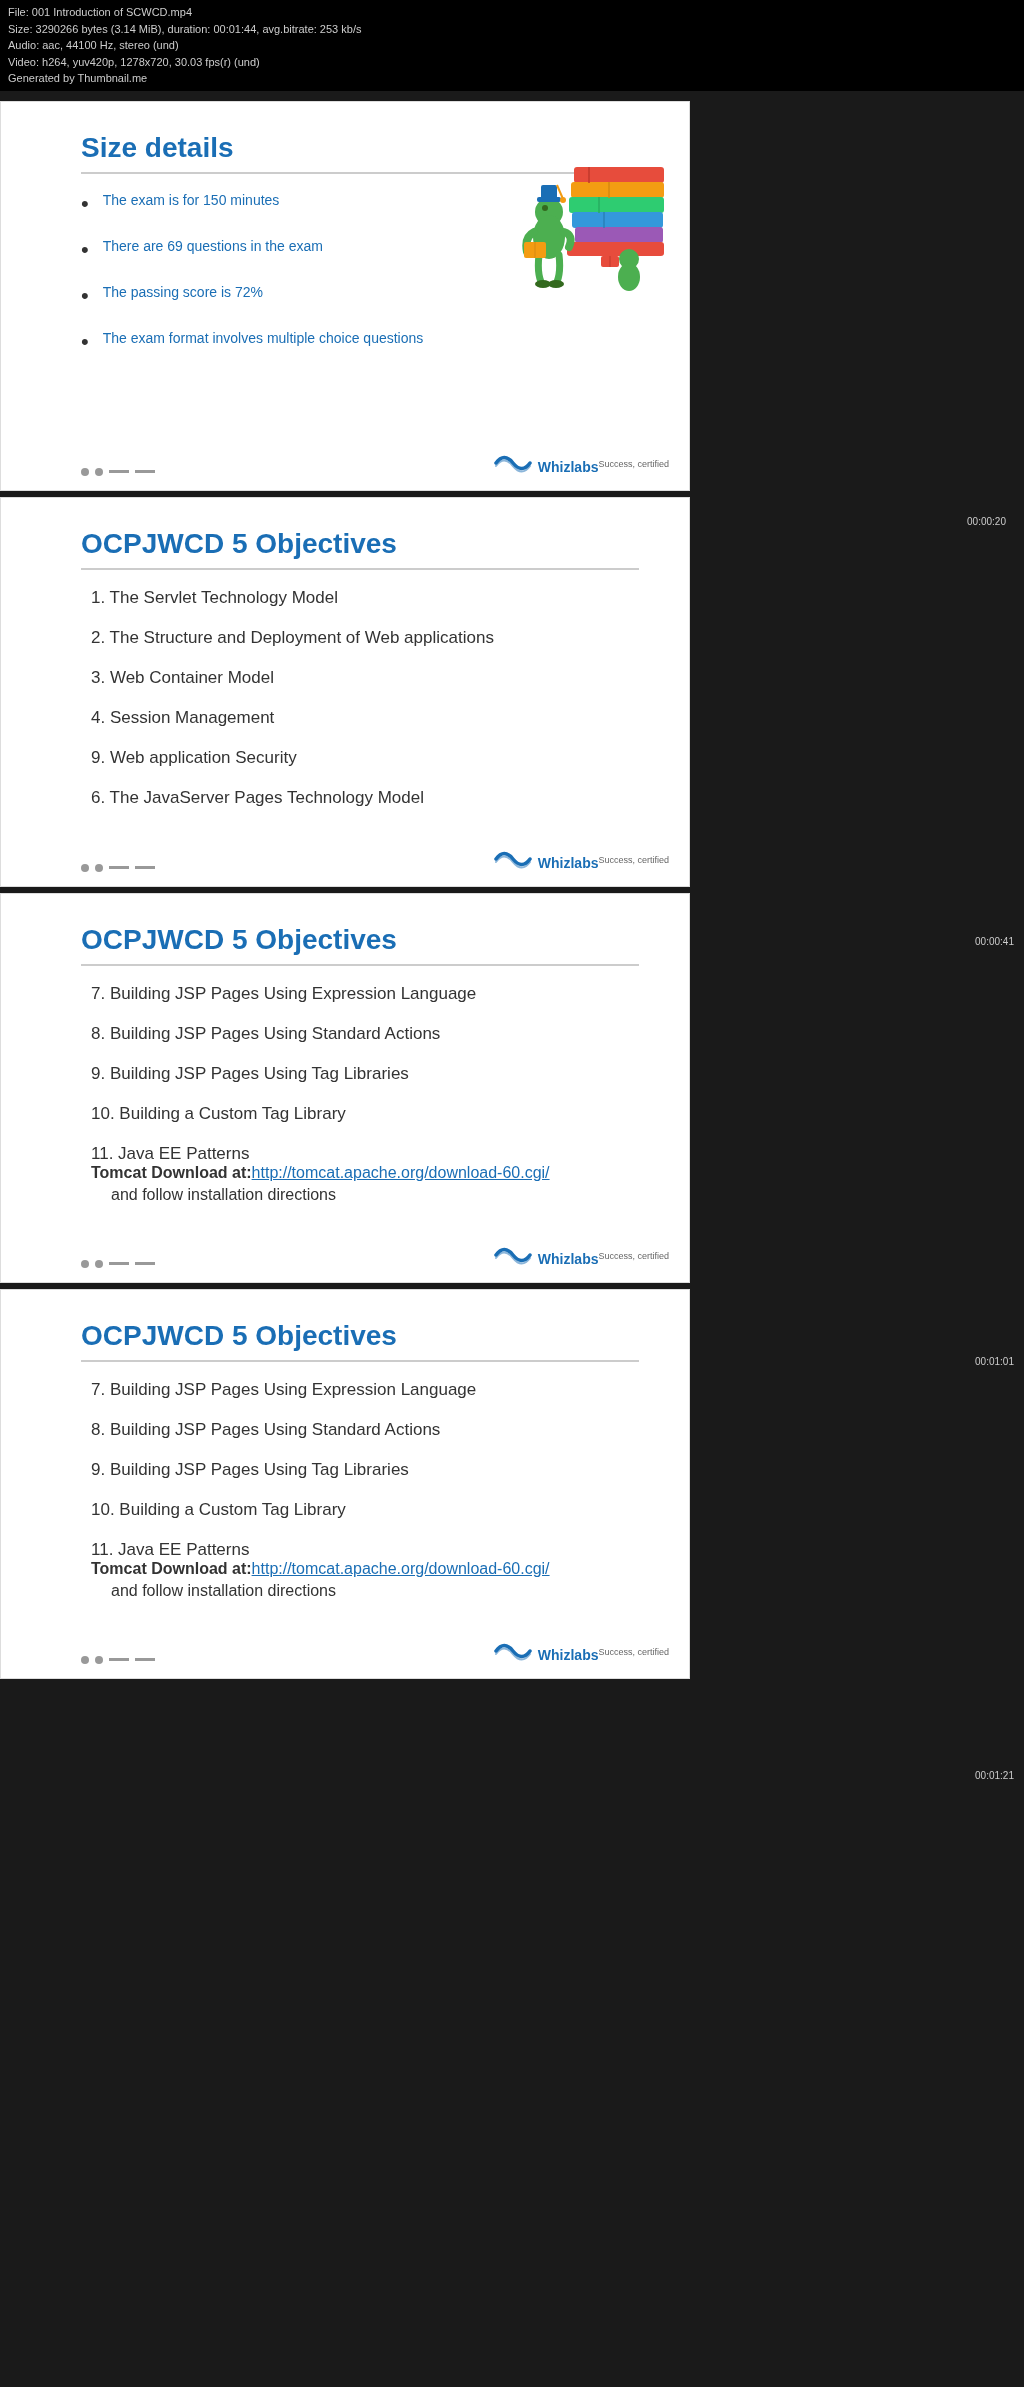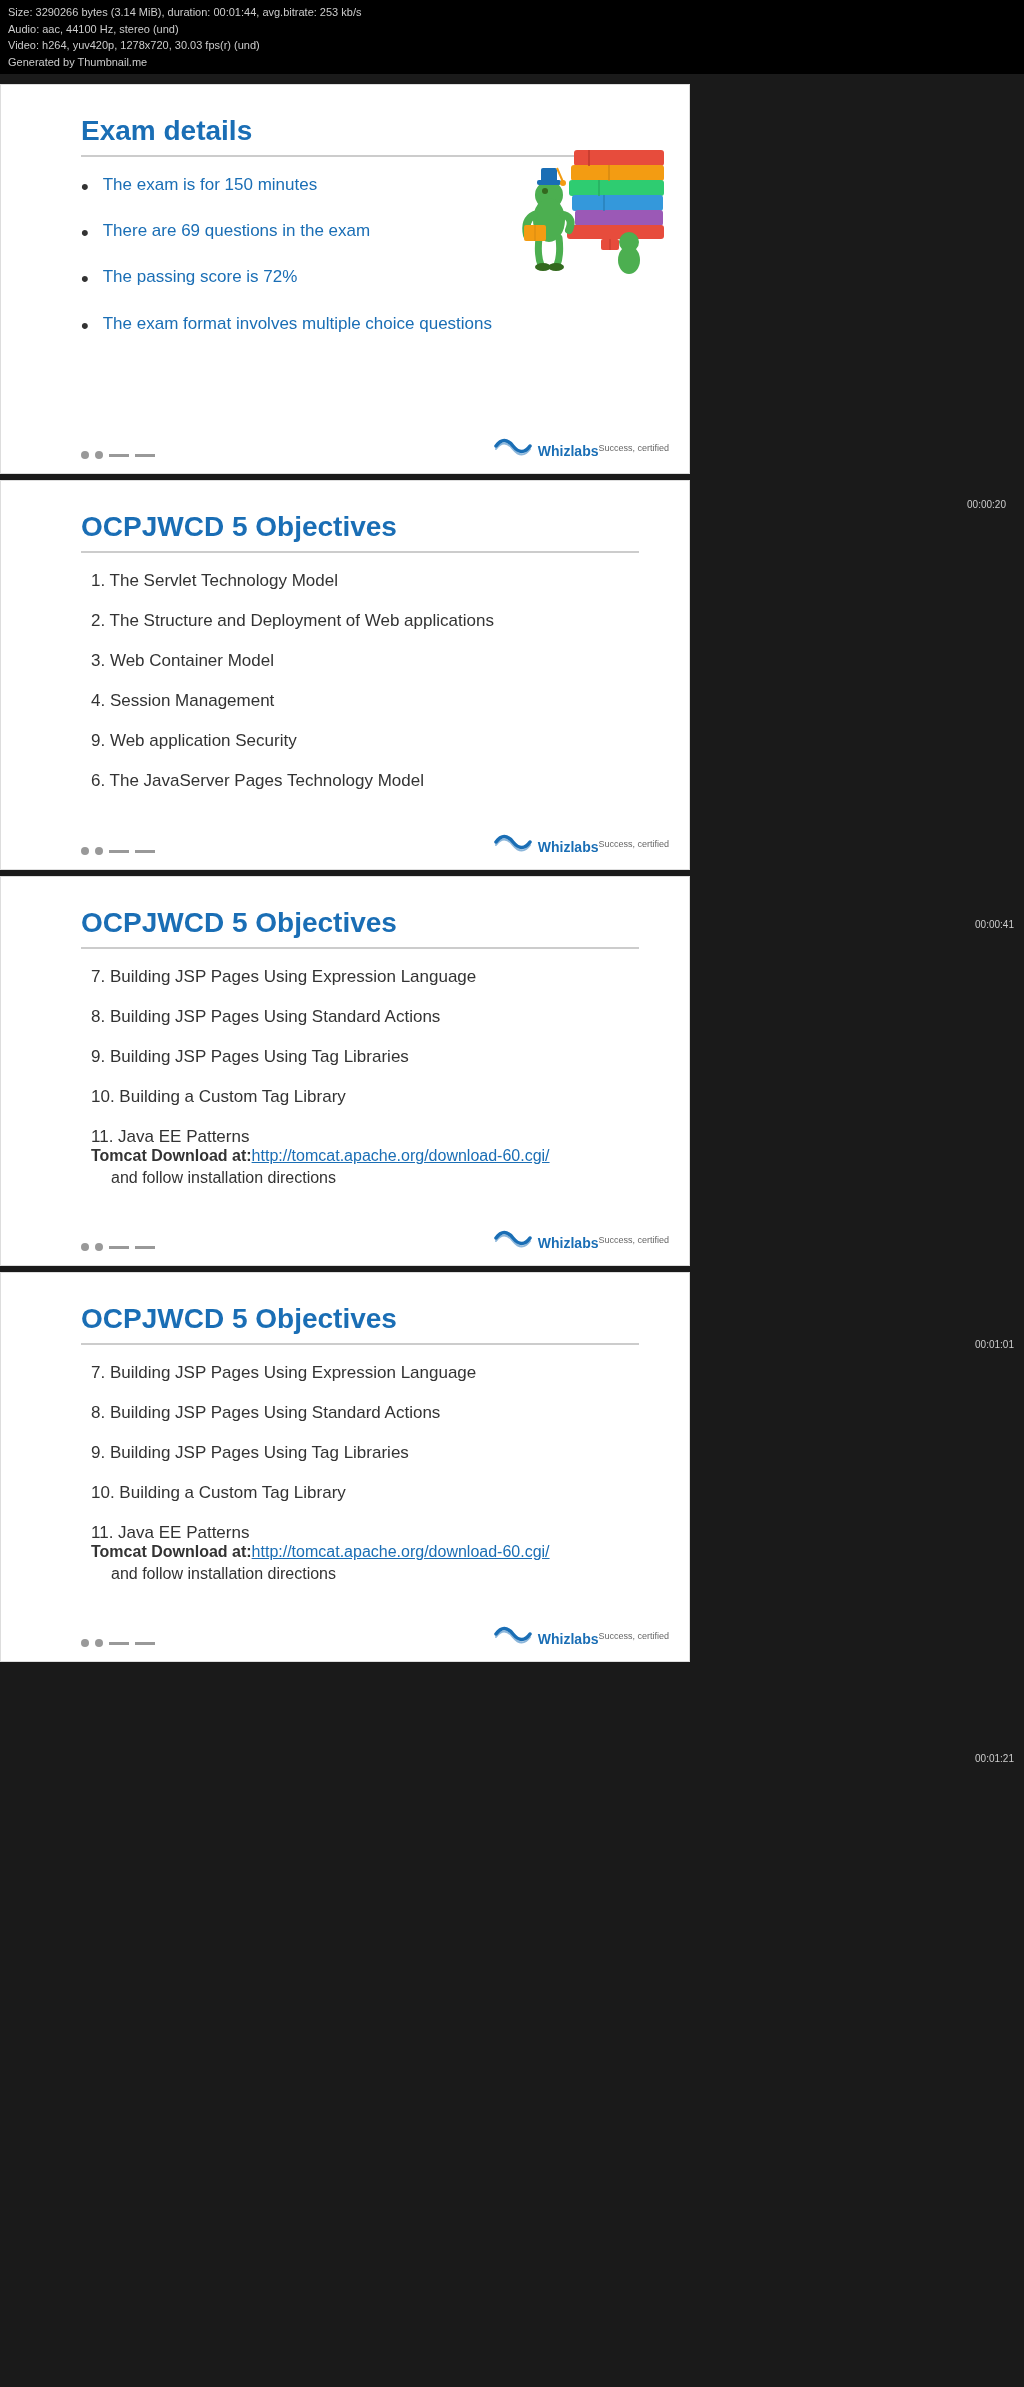--- a/index.html
+++ b/index.html
@@ -32,21 +32,21 @@
       margin-bottom: 18px;
       padding-bottom: 8px;
       border-bottom: 2px solid #ccc;
     }
     .bullet-list {
       list-style: none;
       padding: 0;
     }
     .bullet-list li {
       color: #1a6eb5;
-      font-size: 17px;
+      font-size: 14px;
       margin-bottom: 22px;
       display: flex;
       align-items: flex-start;
     }
     .bullet-list li::before {
       content: "•";
       color: #333;
       font-size: 22px;
       margin-right: 14px;
       flex-shrink: 0;
@@ -128,32 +128,33 @@
     .illustration {
       position: absolute;
       right: 15px;
       top: 45px;
     }
   </style>
 </head>
 <body>
 
 <div class="file-info">
+  <div>File: 001 Introduction of SCWCD.mp4</div>
   <div>Size: 3290266 bytes (3.14 MiB), duration: 00:01:44, avg.bitrate: 253 kb/s</div>
   <div>Audio: aac, 44100 Hz, stereo (und)</div>
   <div>Video: h264, yuv420p, 1278x720, 30.03 fps(r) (und)</div>
   <div>Generated by Thumbnail.me</div>
 </div>
 
 <div style="display:flex; background:#1a1a1a;">
 
   <div style="width:690px; flex-shrink:0;">
 
     <div class="slide" style="margin-top:10px;">
-      <h2 class="slide-title">Exam details</h2>
+      <h2 class="slide-title">Size details</h2>
 
       <div class="illustration">
         <svg width="155" height="145" viewBox="0 0 155 145">
 
           <rect x="55" y="20" width="90" height="16" rx="3" fill="#e74c3c"></rect>
           <rect x="52" y="35" width="93" height="16" rx="3" fill="#f39c12"></rect>
           <rect x="50" y="50" width="95" height="16" rx="3" fill="#2ecc71"></rect>
           <rect x="53" y="65" width="91" height="16" rx="3" fill="#3498db"></rect>
           <rect x="56" y="80" width="88" height="16" rx="3" fill="#9b59b6"></rect>
           <rect x="48" y="95" width="97" height="14" rx="3" fill="#e74c3c"></rect>

